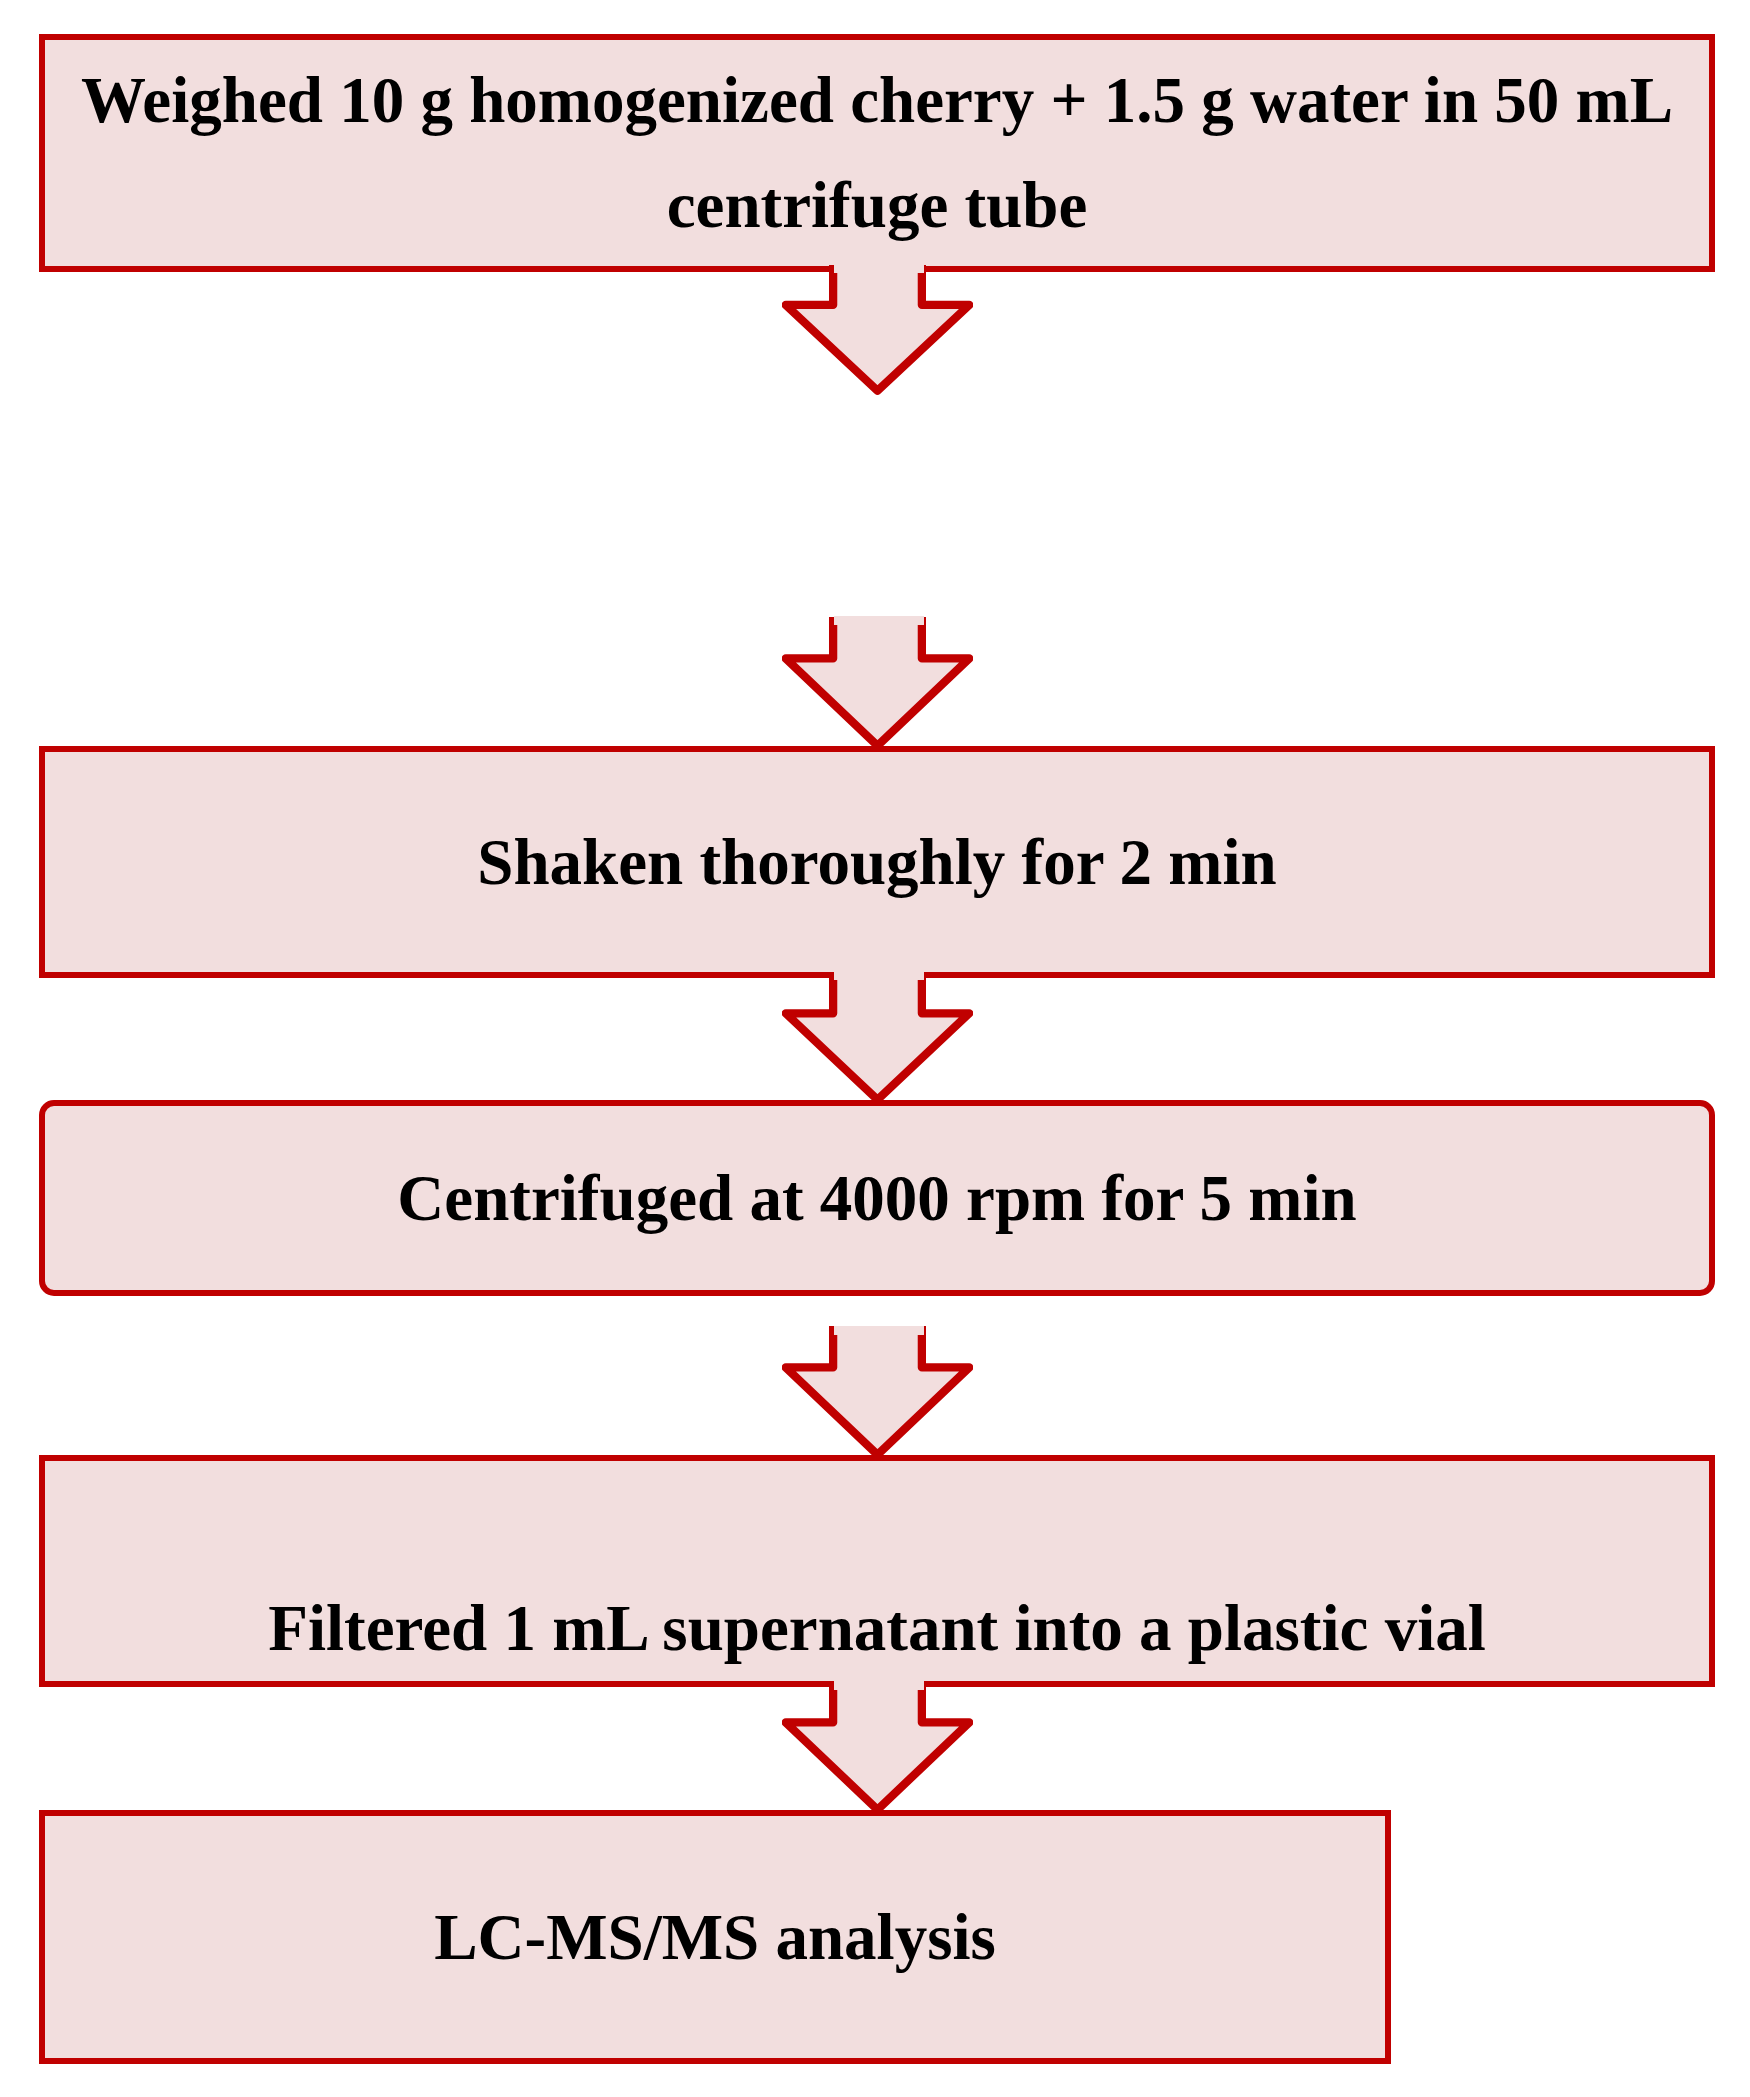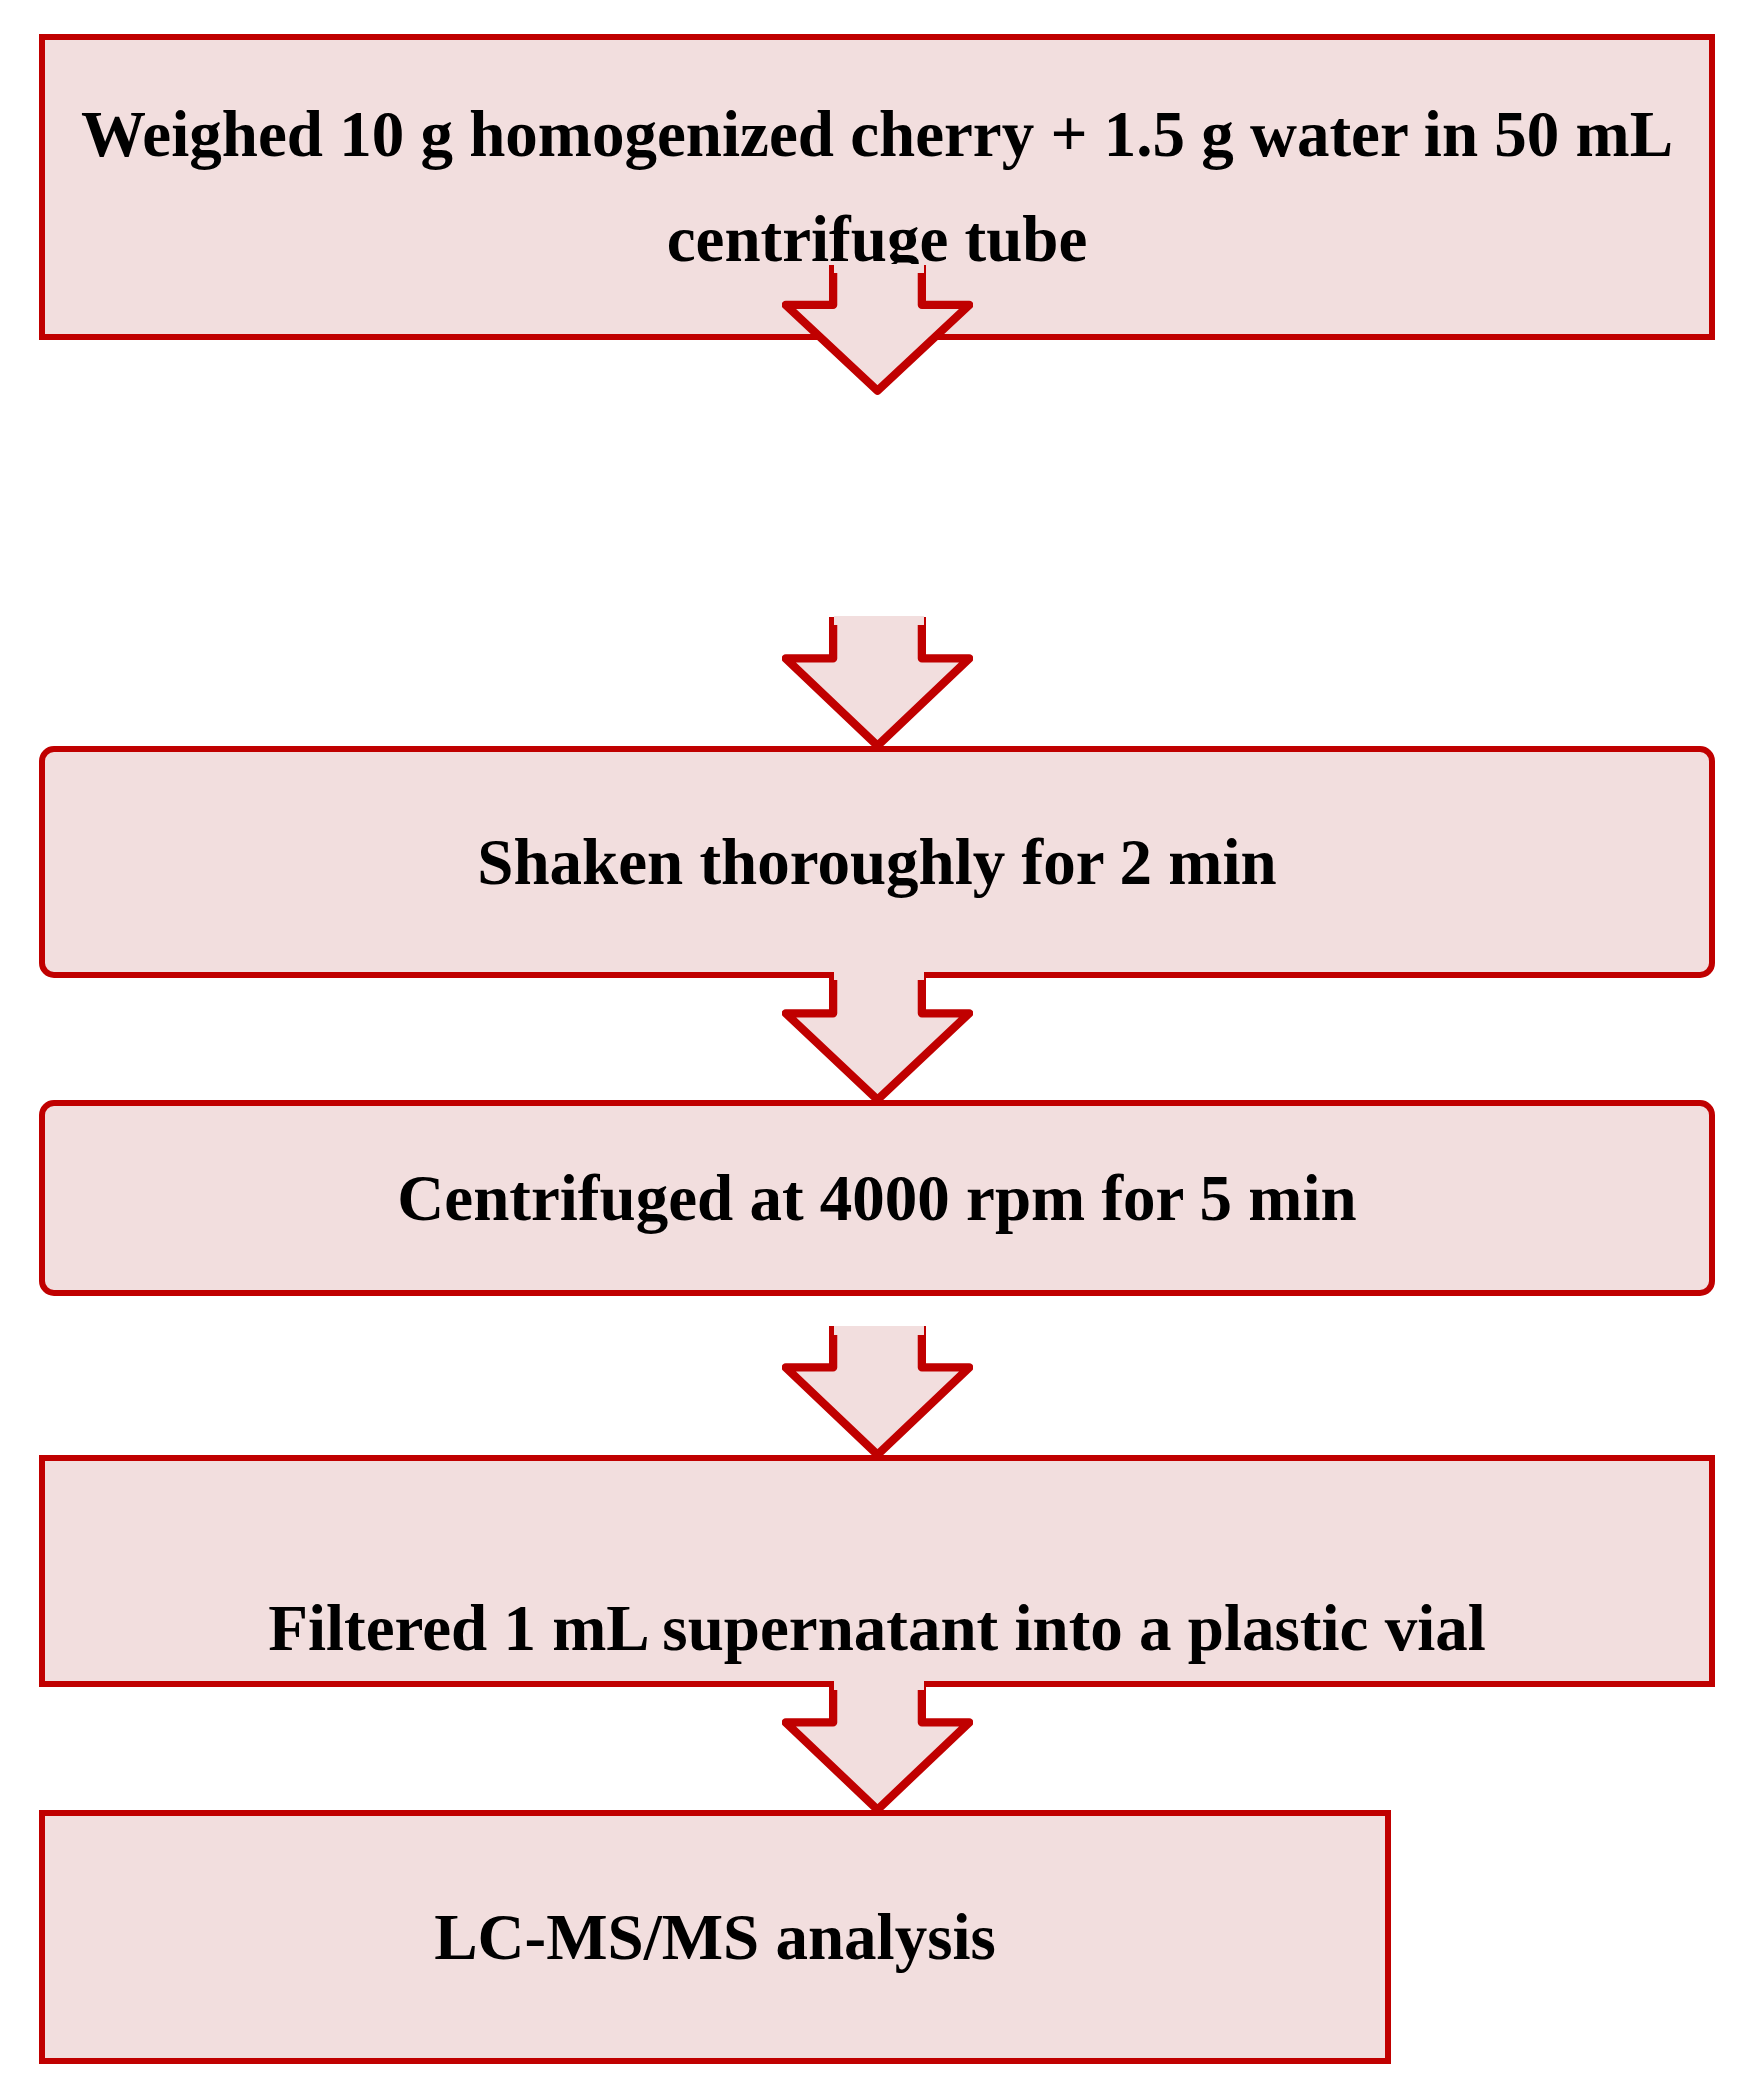--- a/index.html
+++ b/index.html
@@ -37,23 +37,23 @@
     font-weight: bold;
     font-size: 65px;
     line-height: 105px;
     color: #000000;
     letter-spacing: 0px;
     padding: 0 30px;
     box-sizing: border-box;
   }
 
   
-  .step-1 { left: 39px;  top: 34px;   width: 1676px; height: 306px; }
+  .step-1 { left: 39px;  top: 34px;   width: 1676px; height: 238px; }
   .step-2 { left: 39px;  top: 389px;  width: 1676px; height: 234px; }
-  .step-3 { left: 39px;  top: 746px;  width: 1676px; height: 232px; border-radius: 15px; }
+  .step-3 { left: 39px;  top: 746px;  width: 1676px; height: 232px; }
   .step-4 { left: 39px;  top: 1100px; width: 1676px; height: 196px; border-radius: 15px; }
   .step-5 { left: 39px;  top: 1455px; width: 1676px; height: 232px; align-items: flex-end; }
   .step-6 { left: 39px;  top: 1810px; width: 1352px; height: 254px; }
 
   
   .flow-arrow {
     position: absolute;
     left: 782px;
     width: 191px;
   }

